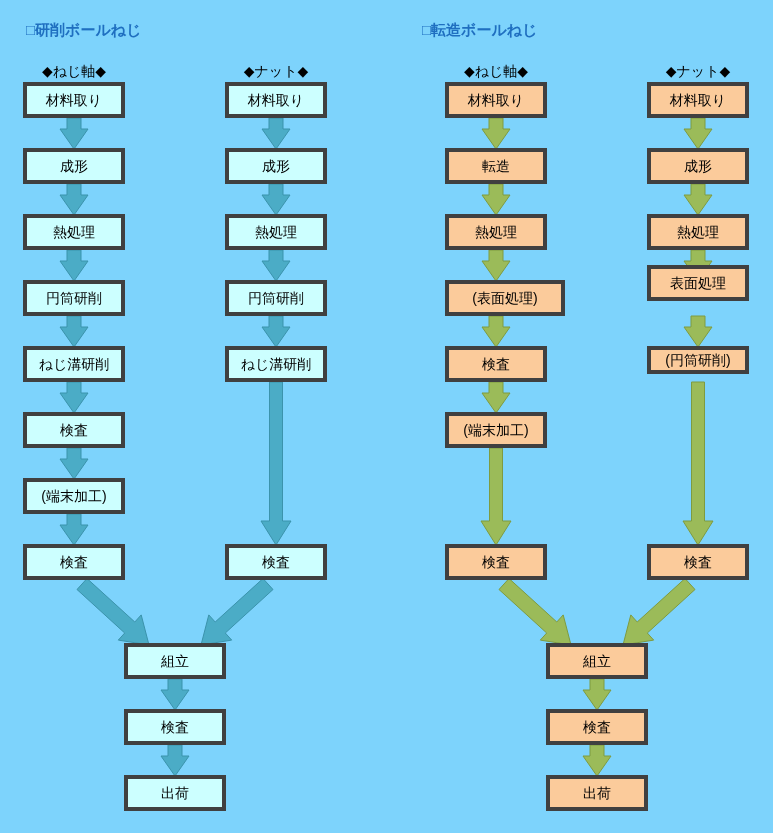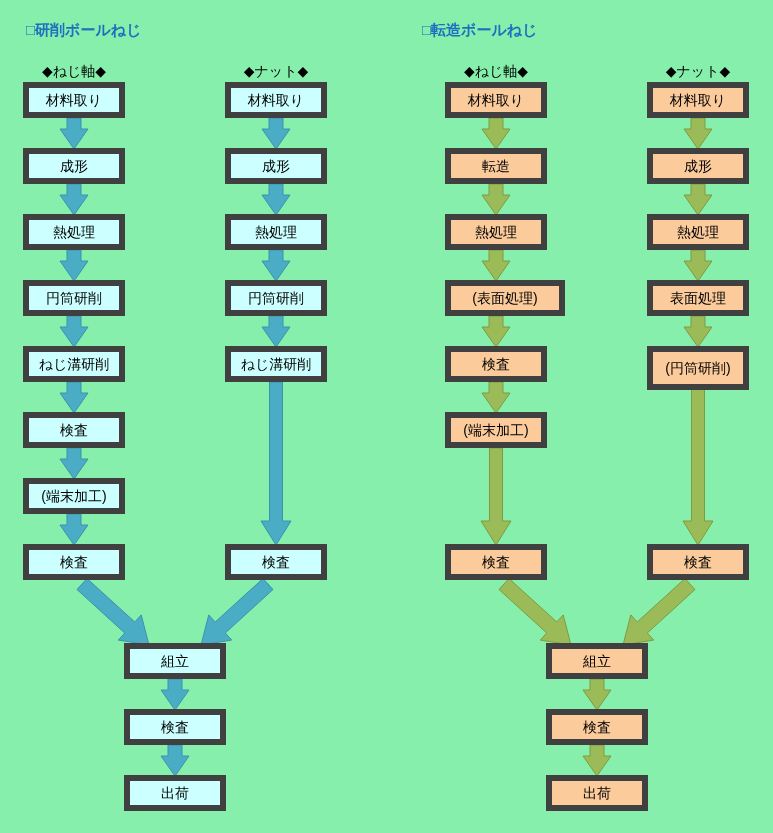--- a/index.html
+++ b/index.html
@@ -9,21 +9,21 @@
     background: #ffffff;
   }
   body {
     font-family: "Liberation Sans", "DejaVu Sans", sans-serif;
     color: #000000;
   }
   #canvas {
     position: relative;
     width: 773px;
     height: 833px;
-    background: #86efac;
+    background: #7dd3fc;
     overflow: hidden;
   }
   
   .section-title {
     position: absolute;
     font-size: 15px;
     font-weight: bold;
     color: #1F6FC0;
     letter-spacing: 0px;
     white-space: nowrap;
@@ -36,21 +36,21 @@
     font-weight: normal;
     color: #000000;
     text-align: center;
     white-space: nowrap;
     line-height: 1;
   }
   
   .node {
     position: absolute;
     box-sizing: border-box;
-    border: 6px solid #404040;
+    border: 4px solid #404040;
     display: flex;
     align-items: center;
     justify-content: center;
     font-size: 14px;
     line-height: 1;
     white-space: nowrap;
     z-index: 5;
   }
   .node.cyan  { background: #CCFFFF; }
   .node.orange{ background: #FBCB9B; }
@@ -186,24 +186,24 @@
       <div class="col-header" style="left: 618px; top: 64px; width: 160px;">◆ナット◆</div>
       <div class="node orange" style="left: 647px; top: 82px; width: 102px; height: 36px;">
         <span class="node-label">材料取り</span>
       </div>
       <div class="node orange" style="left: 647px; top: 148px; width: 102px; height: 36px;">
         <span class="node-label">成形</span>
       </div>
       <div class="node orange" style="left: 647px; top: 214px; width: 102px; height: 36px;">
         <span class="node-label">熱処理</span>
       </div>
-      <div class="node orange" style="left: 647px; top: 280px; width: 102px; height: 36px;">
+      <div class="node orange" style="left: 647px; top: 265px; width: 102px; height: 36px;">
         <span class="node-label">表面処理</span>
       </div>
-      <div class="node orange" style="left: 647px; top: 346px; width: 102px; height: 44px;">
+      <div class="node orange" style="left: 647px; top: 346px; width: 102px; height: 28px;">
         <span class="node-label">(円筒研削)</span>
       </div>
       <div class="node orange" style="left: 647px; top: 544px; width: 102px; height: 36px;">
         <span class="node-label">検査</span>
       </div>
       <div class="node orange" style="left: 546px; top: 643px; width: 102px; height: 36px;">
         <span class="node-label">組立</span>
       </div>
       <div class="node orange" style="left: 546px; top: 709px; width: 102px; height: 36px;">
         <span class="node-label">検査</span>

